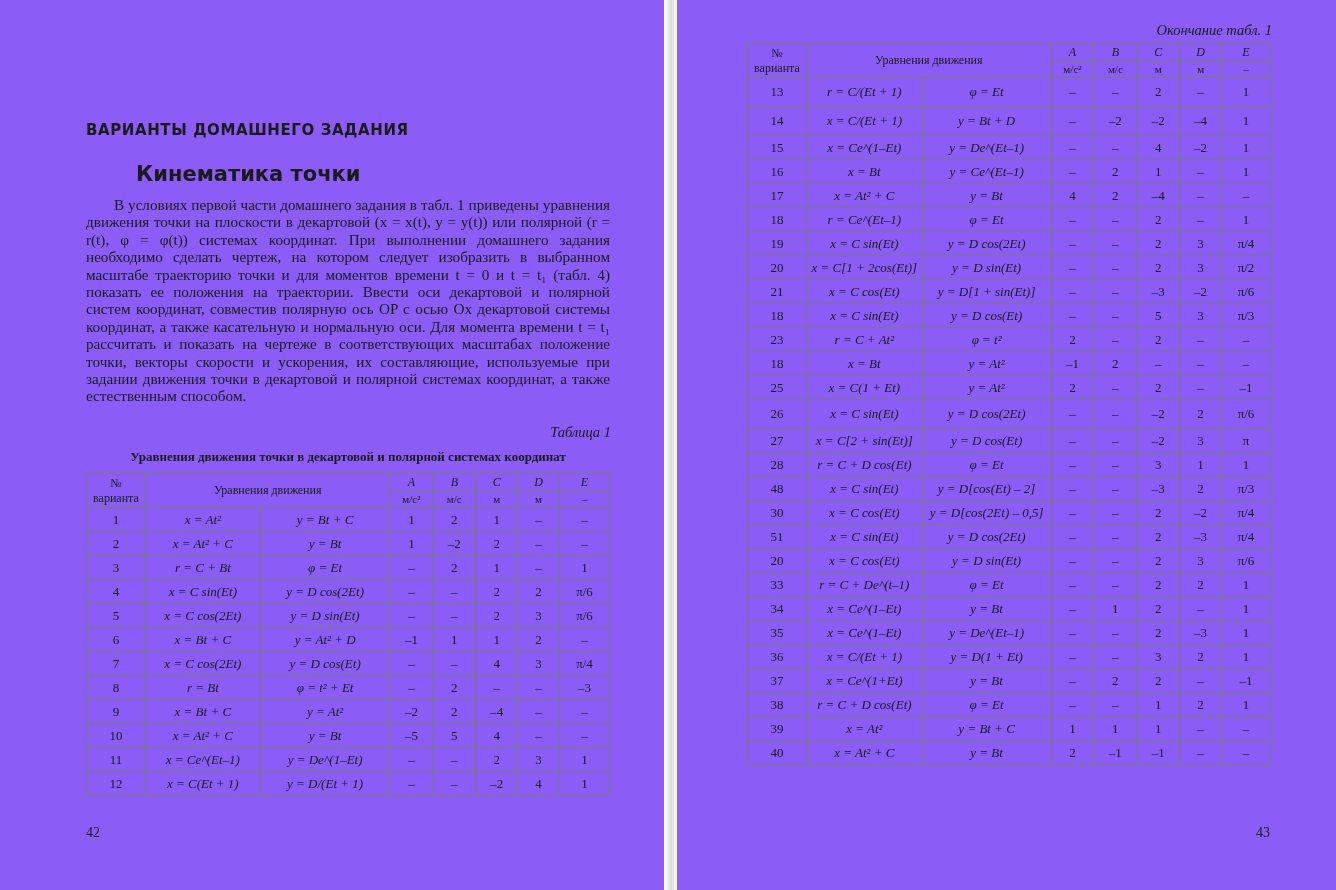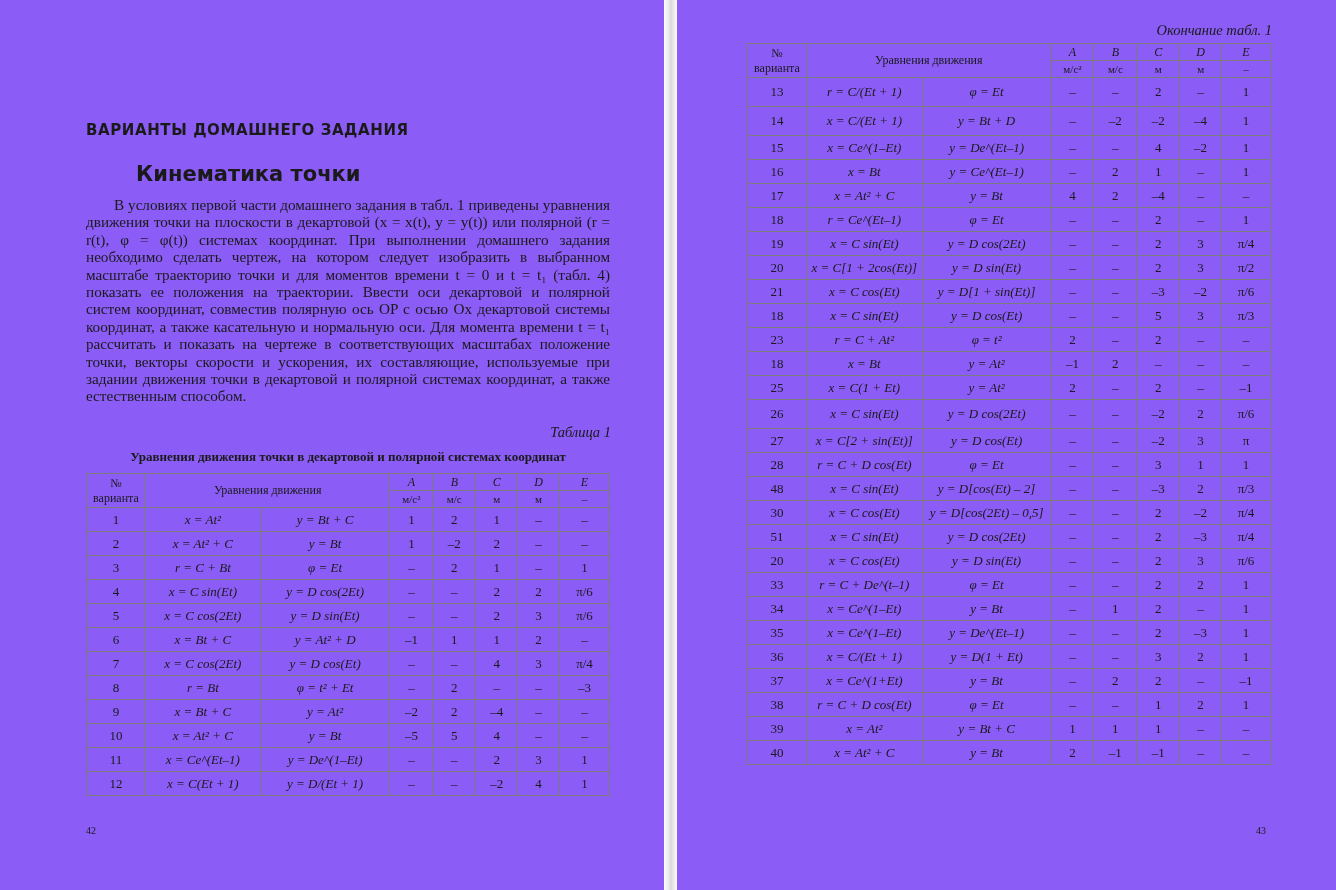--- a/index.html
+++ b/index.html
@@ -17,21 +17,21 @@
   .para { position:absolute; left:86px; top:196px; width:524px; font-size:15.2px; line-height:17.4px;
           text-align:justify; text-indent:28px; }
   .tab-label { position:absolute; right:56px; font-style:italic; font-size:14.5px; }
   .tab-title { position:absolute; left:86px; width:524px; text-align:center; font-weight:bold; font-size:13px; }
   table.mt { position:absolute; border-collapse:collapse; font-size:13px; }
   table.mt td, table.mt th { border:1px solid #7a7a7a; text-align:center; padding:0; font-weight:normal; }
   table.mt .hd { font-size:12px; }
   table.mt .hdi { font-style:italic; font-size:12px; }
   table.mt .unit { font-size:11px; }
   table.mt td.eq { font-style:italic; }
-  .pnum { position:absolute; font-size:10px; }
+  .pnum { position:absolute; font-size:14px; }
 </style>
 </head>
 <body>
 
 <div class="page page-left">
   <div class="h1">ВАРИАНТЫ ДОМАШНЕГО ЗАДАНИЯ</div>
   <div class="h2">Кинематика точки</div>
   <div class="para">В условиях первой части домашнего задания в табл. 1 приведены уравнения движения точки на плоскости в декартовой (x = x(t), y = y(t)) или полярной (r = r(t), φ = φ(t)) системах координат. При выполнении домашнего задания необходимо сделать чертеж, на котором следует изобразить в выбранном масштабе траекторию точки и для моментов времени t = 0 и t = t₁ (табл. 4) показать ее положения на траектории. Ввести оси декартовой и полярной систем координат, совместив полярную ось OP с осью Ox декартовой системы координат, а также касательную и нормальную оси. Для момента времени t = t₁ рассчитать и показать на чертеже в соответствующих масштабах положение точки, векторы скорости и ускорения, их составляющие, используемые при задании движения точки в декартовой и полярной системах координат, а также естественным способом.</div>
   <div class="tab-label" style="top:424px;">Таблица 1</div>
   <div class="tab-title" style="top:449px;">Уравнения движения точки в декартовой и полярной системах координат</div>

